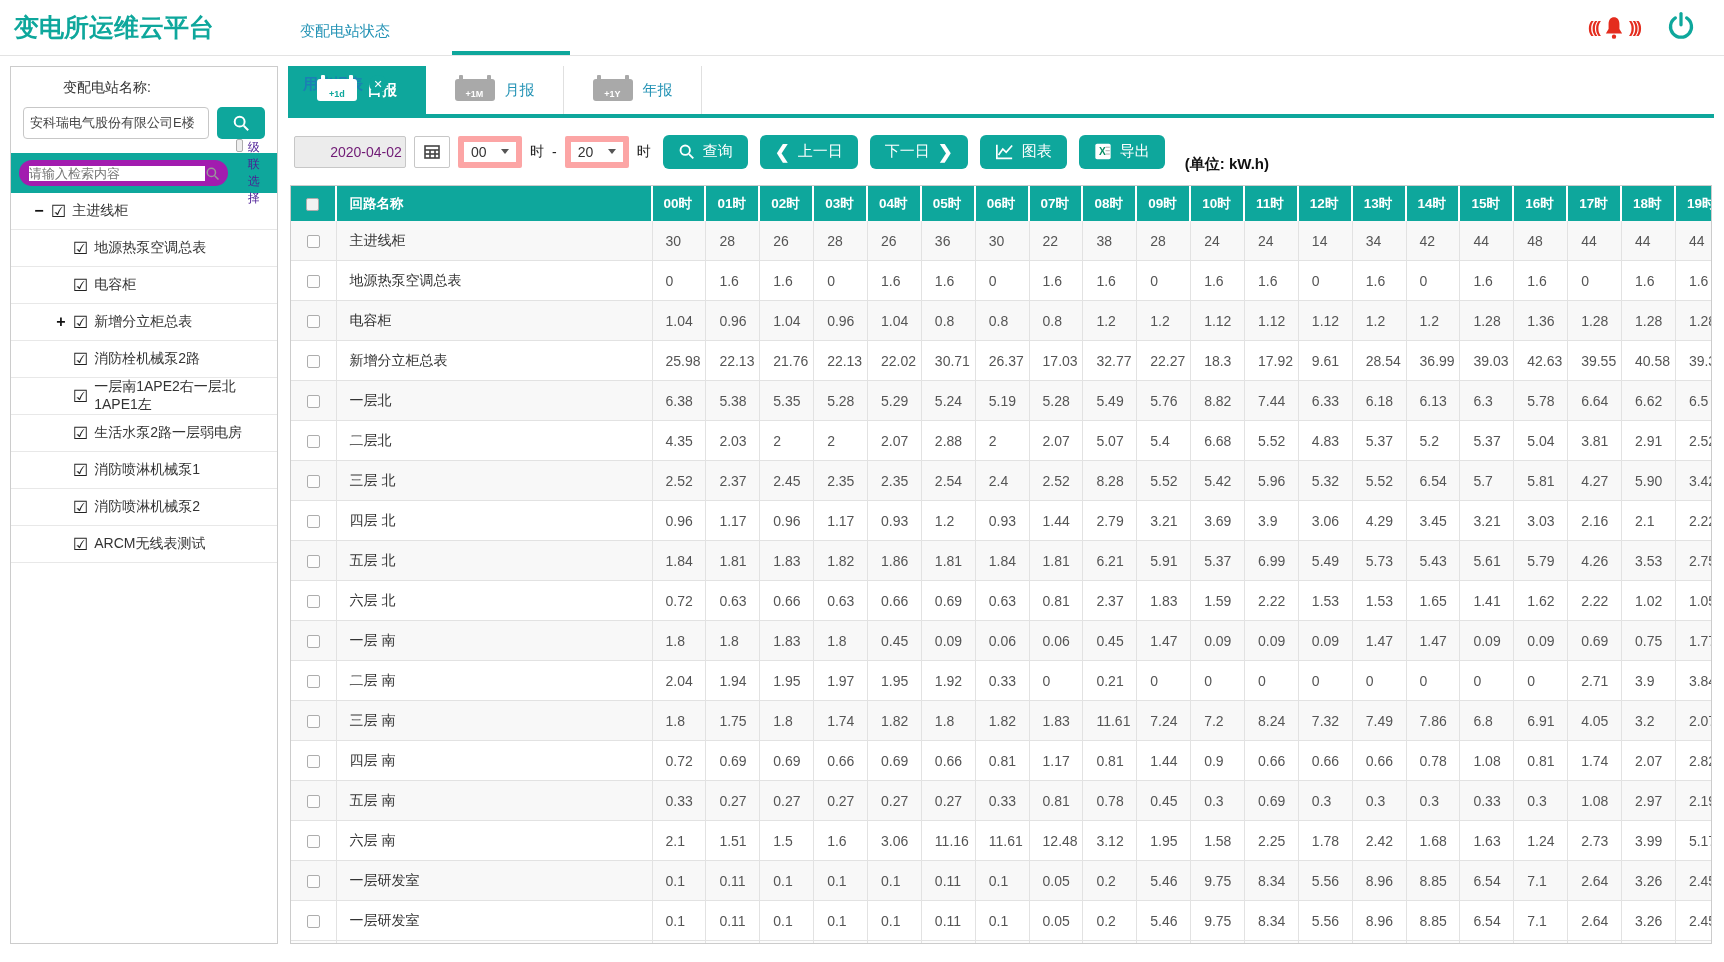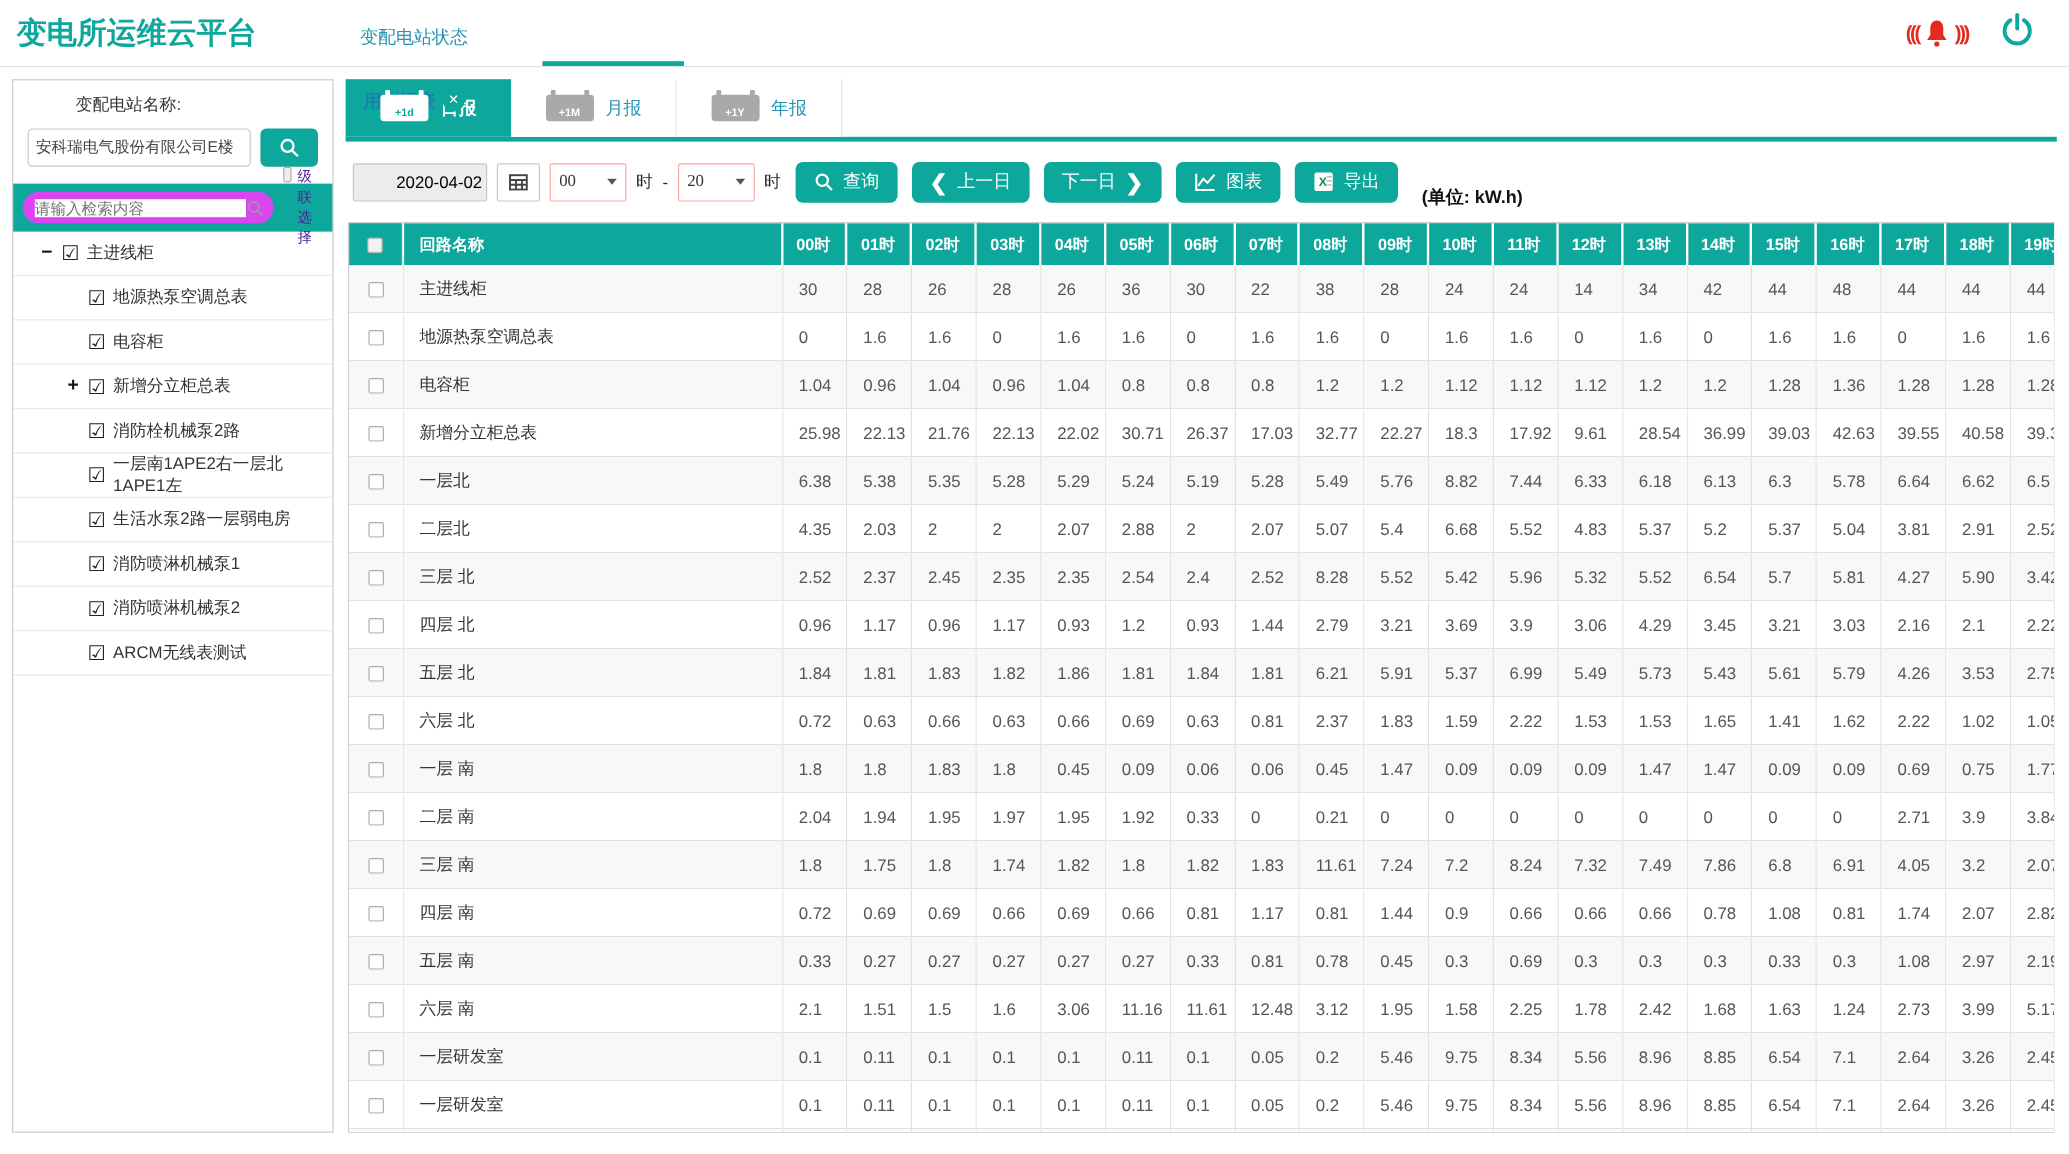--- a/index.html
+++ b/index.html
@@ -31,21 +31,21 @@
   
   .sidebar{ width:268px; border:1px solid #ccc; background:#fff; flex:none; display:flex; flex-direction:column;}
   .station-block{ padding:12px 12px 14px 12px; }
   .station-label{ font-size:14px; color:#333; margin-bottom:10px;margin-left:40px; }
   .station-row{ display:flex; gap:8px; }
   .station-input{ flex:1; height:32px; border:1px solid #c7c7c7; border-radius:4px;
     font-size:13px; color:#444; padding:0 6px; min-width:0;}
   .station-search-btn{ width:48px; height:32px; background:var(--teal); border:none; border-radius:5px;
     display:flex; align-items:center; justify-content:center; cursor:pointer;}
   .tree-toolbar{ background:var(--teal); height:40px; display:flex; align-items:center; padding:0 8px; gap:8px; }
-  .tree-search{ flex:1; height:26px; background:#d946ef; border-radius:13px; display:flex; align-items:center;
+  .tree-search{ flex:1; height:26px; background:#a21caf; border-radius:13px; display:flex; align-items:center;
     padding:0 8px 0 10px; }
   .tree-search input{ border:none; outline:none; flex:1; font-size:13px; color:#555; min-width:0;}
   .cascade{ display:flex; align-items:flex-start; gap:5px; color:#4c1d95; font-size:12px; }
   .cascade .cb{ background:#eee; }
   .tree{ flex:1; overflow:hidden; }
   .tree-row{ height:37px; display:flex; align-items:center; border-bottom:1px solid #e8e8e8;
     font-size:14px; color:#333; gap:6px; cursor:pointer;}
   .tree-row.lvl0{ padding-left:22px; }
   .tree-row.lvl1{ padding-left:62px; }
   .tree-row.lvl1.has-exp{ padding-left:44px; }
@@ -63,26 +63,26 @@
     padding-bottom:2px;}
   .cal-ic::before, .cal-ic::after{ content:""; position:absolute; top:-4px; width:4px; height:6px;
     background:inherit; border-radius:1px; }
   .cal-ic::before{ left:4px; } .cal-ic::after{ right:4px; }
   .rtab.active .cal-ic{ background:#fff; color:var(--teal); }
   .rtab.active .cal-ic::before, .rtab.active .cal-ic::after{ background:#fff; }
 
   
   .toolbar{ display:flex; align-items:center; gap:8px; padding:11px 6px 11px 6px; }
   .date-box{ width:112px; height:32px; border:1px solid #c7c7c7; background:#ececec;
-    font-size:14px; color:#000000; text-align:center; border-radius:2px;padding-left:32px;}
+    font-size:14px; color:#701a75; text-align:center; border-radius:2px;padding-left:32px;}
   .cal-btn{ width:36px; height:32px; background:#fff; border:1px solid #c7c7c7; border-radius:2px;
     display:flex; align-items:center; justify-content:center; cursor:pointer;}
-  .select{ width:64px; height:32px; border:1px solid #fca5a5; border-radius:2px; background:#fff;
+  .select{ width:64px; height:32px; border:6px solid #fca5a5; border-radius:2px; background:#fff;
     display:flex; align-items:center; justify-content:space-between; padding:0 7px; font-size:14px; color:#333;
-    cursor:pointer;font-family:Liberation Serif, serif;}
+    cursor:pointer;}
   .select .arrow{ width:0; height:0; border-left:4px solid transparent; border-right:4px solid transparent;
     border-top:5px solid #555; }
   .tb-label{ font-size:14px; color:#222; }
   .tbtn{ height:34px; background:var(--teal); color:#fff; border:none; border-radius:6px;
     font-size:15px; padding:0 15px; display:flex; align-items:center; gap:8px; cursor:pointer; margin-left:4px;}
   .chev{ font-size:18px; font-weight:bold; line-height:1; }
   .unit{ font-size:15px; font-weight:bold; color:#111; margin-left:12px;margin-top:26px; }
 
   
   .table-box{ flex:1; border:1px solid #ccc; overflow:auto; margin:0 2px 0 2px; }

